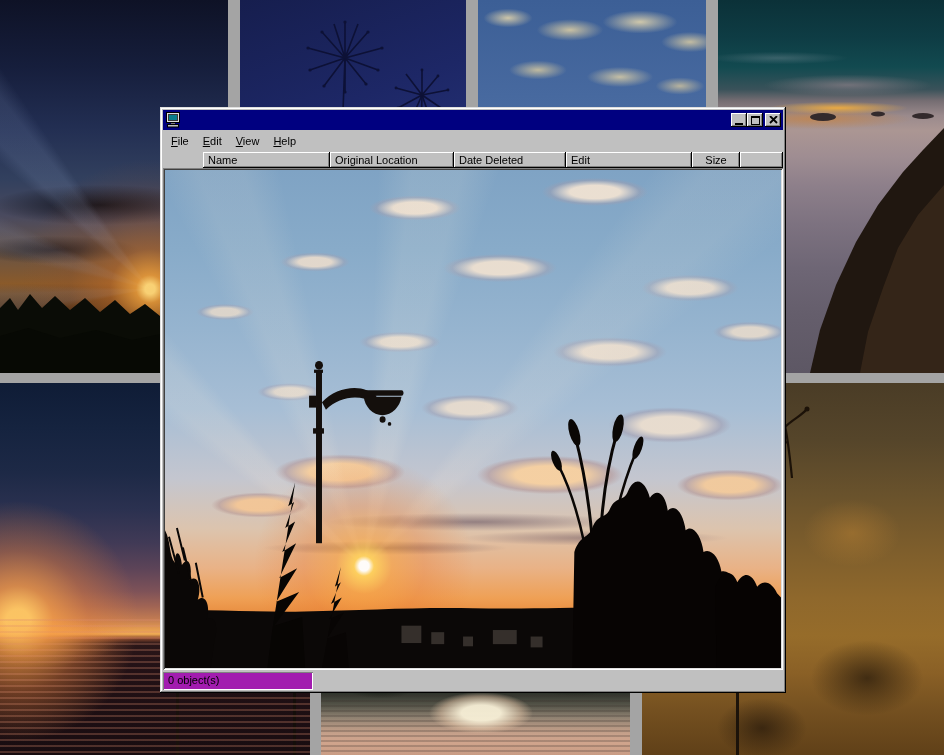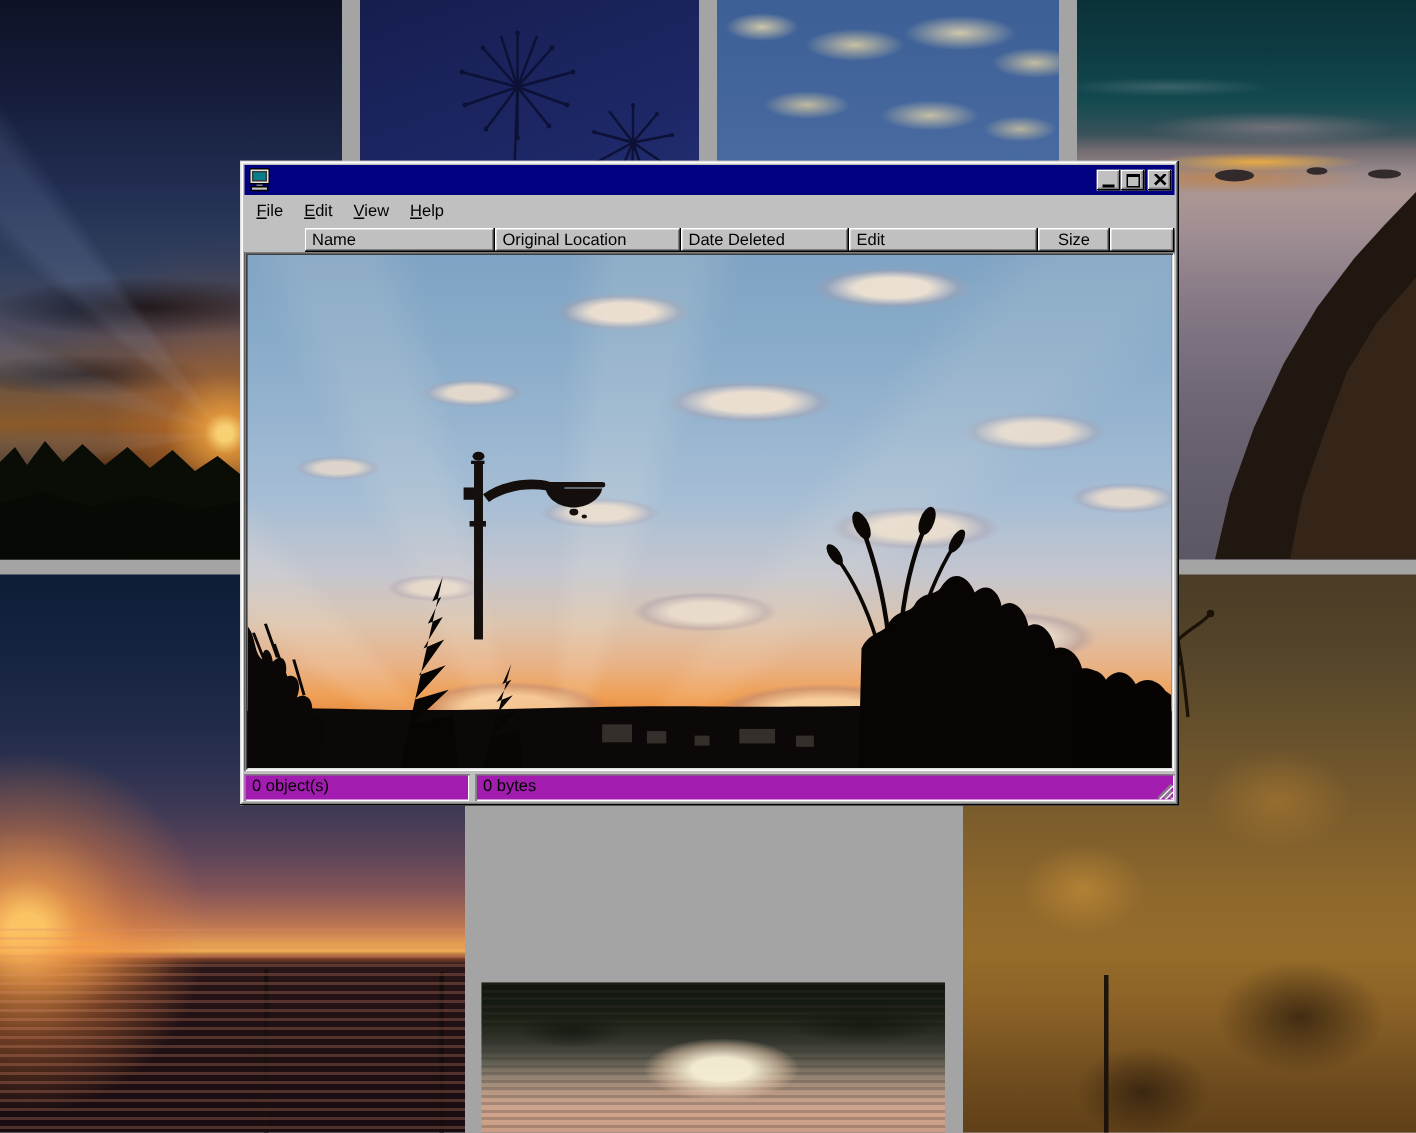--- a/index.html
+++ b/index.html
@@ -67,21 +67,21 @@
     background:
       radial-gradient(ellipse 55px 40px at 80px 210px, rgba(215,155,62,.5), transparent 75%),
       radial-gradient(ellipse 65px 45px at 210px 150px, rgba(195,135,52,.42), transparent 75%),
       radial-gradient(ellipse 75px 50px at 225px 295px, rgba(35,23,10,.7), transparent 75%),
       radial-gradient(ellipse 60px 40px at 120px 345px, rgba(32,20,9,.65), transparent 75%),
       linear-gradient(180deg,#4a3c26 0%,#55452a 15%,#69522c 30%,#7e5e2c 45%,#8f682c 58%,#966c2a 68%,#8a6026 78%,#745020 88%,#604018 100%);}
   .tilesvg{position:absolute;left:0;top:0;width:100%;height:100%;}
   .pole{position:absolute;width:3px;background:#18100c;}
 
   
-  .win{position:absolute;left:160px;top:107px;width:626px;height:430px;
+  .win{position:absolute;left:160px;top:107px;width:626px;height:586px;
     background:#c0c0c0;padding:3px;box-sizing:border-box;
     box-shadow:inset -1px -1px 0 #000, inset 1px 1px 0 #dfdfdf, inset -2px -2px 0 #808080, inset 2px 2px 0 #fff;
     display:flex;flex-direction:column;font-size:11px;color:#000;}
   .titlebar{height:18px;background:#000080;display:flex;align-items:center;padding:1px 2px;flex:0 0 auto;}
   .titlebar .ticon{width:16px;height:16px;margin-right:3px;flex:0 0 auto;}
   .titletext{color:#fff;font-weight:bold;flex:1 1 auto;white-space:nowrap;overflow:hidden;}
   .tbtns{display:flex;align-items:center;flex:0 0 auto;}
   .tb-btn{width:16px;height:14px;background:#c0c0c0;margin-left:0;
     box-shadow:inset -1px -1px 0 #000, inset 1px 1px 0 #fff, inset -2px -2px 0 #808080;
     display:flex;align-items:center;justify-content:center;}
@@ -306,22 +306,15 @@
           <ellipse cx="394" cy="268" rx="4" ry="10" transform="rotate(-24 394 268)"></ellipse>
         </g>
         <path d="M410 459 L412 352 C418 336 426 340 430 330 C436 316 444 322 448 312 C454 300 462 306 466 296 C474 280 484 288 488 302 C496 292 504 300 506 314 C514 306 522 318 524 332 C532 326 540 338 542 352 C550 348 558 358 560 370 C568 368 576 378 578 388 C588 388 596 396 598 406 L620 410 L620 459 Z" fill="#070403"></path>
         <path d="M555 459 L554 384 C562 366 572 370 576 380 C584 368 592 374 596 384 C604 376 612 382 616 390 L620 394 L620 459 Z" fill="#060302"></path>
       </svg>
     </div>
   </div>
 
   <div class="statusbar">
     <div class="spanel sp1">0 object(s)</div>
-    <div class="spanel sp2">
-      <span>0 bytes</span>
-      <svg class="grip" viewBox="0 0 12 12">
-        <path d="M11 2 L2 11 M11 6 L6 11 M11 10 L10 11" stroke="#808080" stroke-width="1.4" fill="none"></path>
-        <path d="M12 3 L3 12 M12 7 L7 12 M12 11 L11 12" stroke="#ffffff" stroke-width="1" fill="none"></path>
-      </svg>
-    </div>
   </div>
 
 </div>
 
 </body></html>

